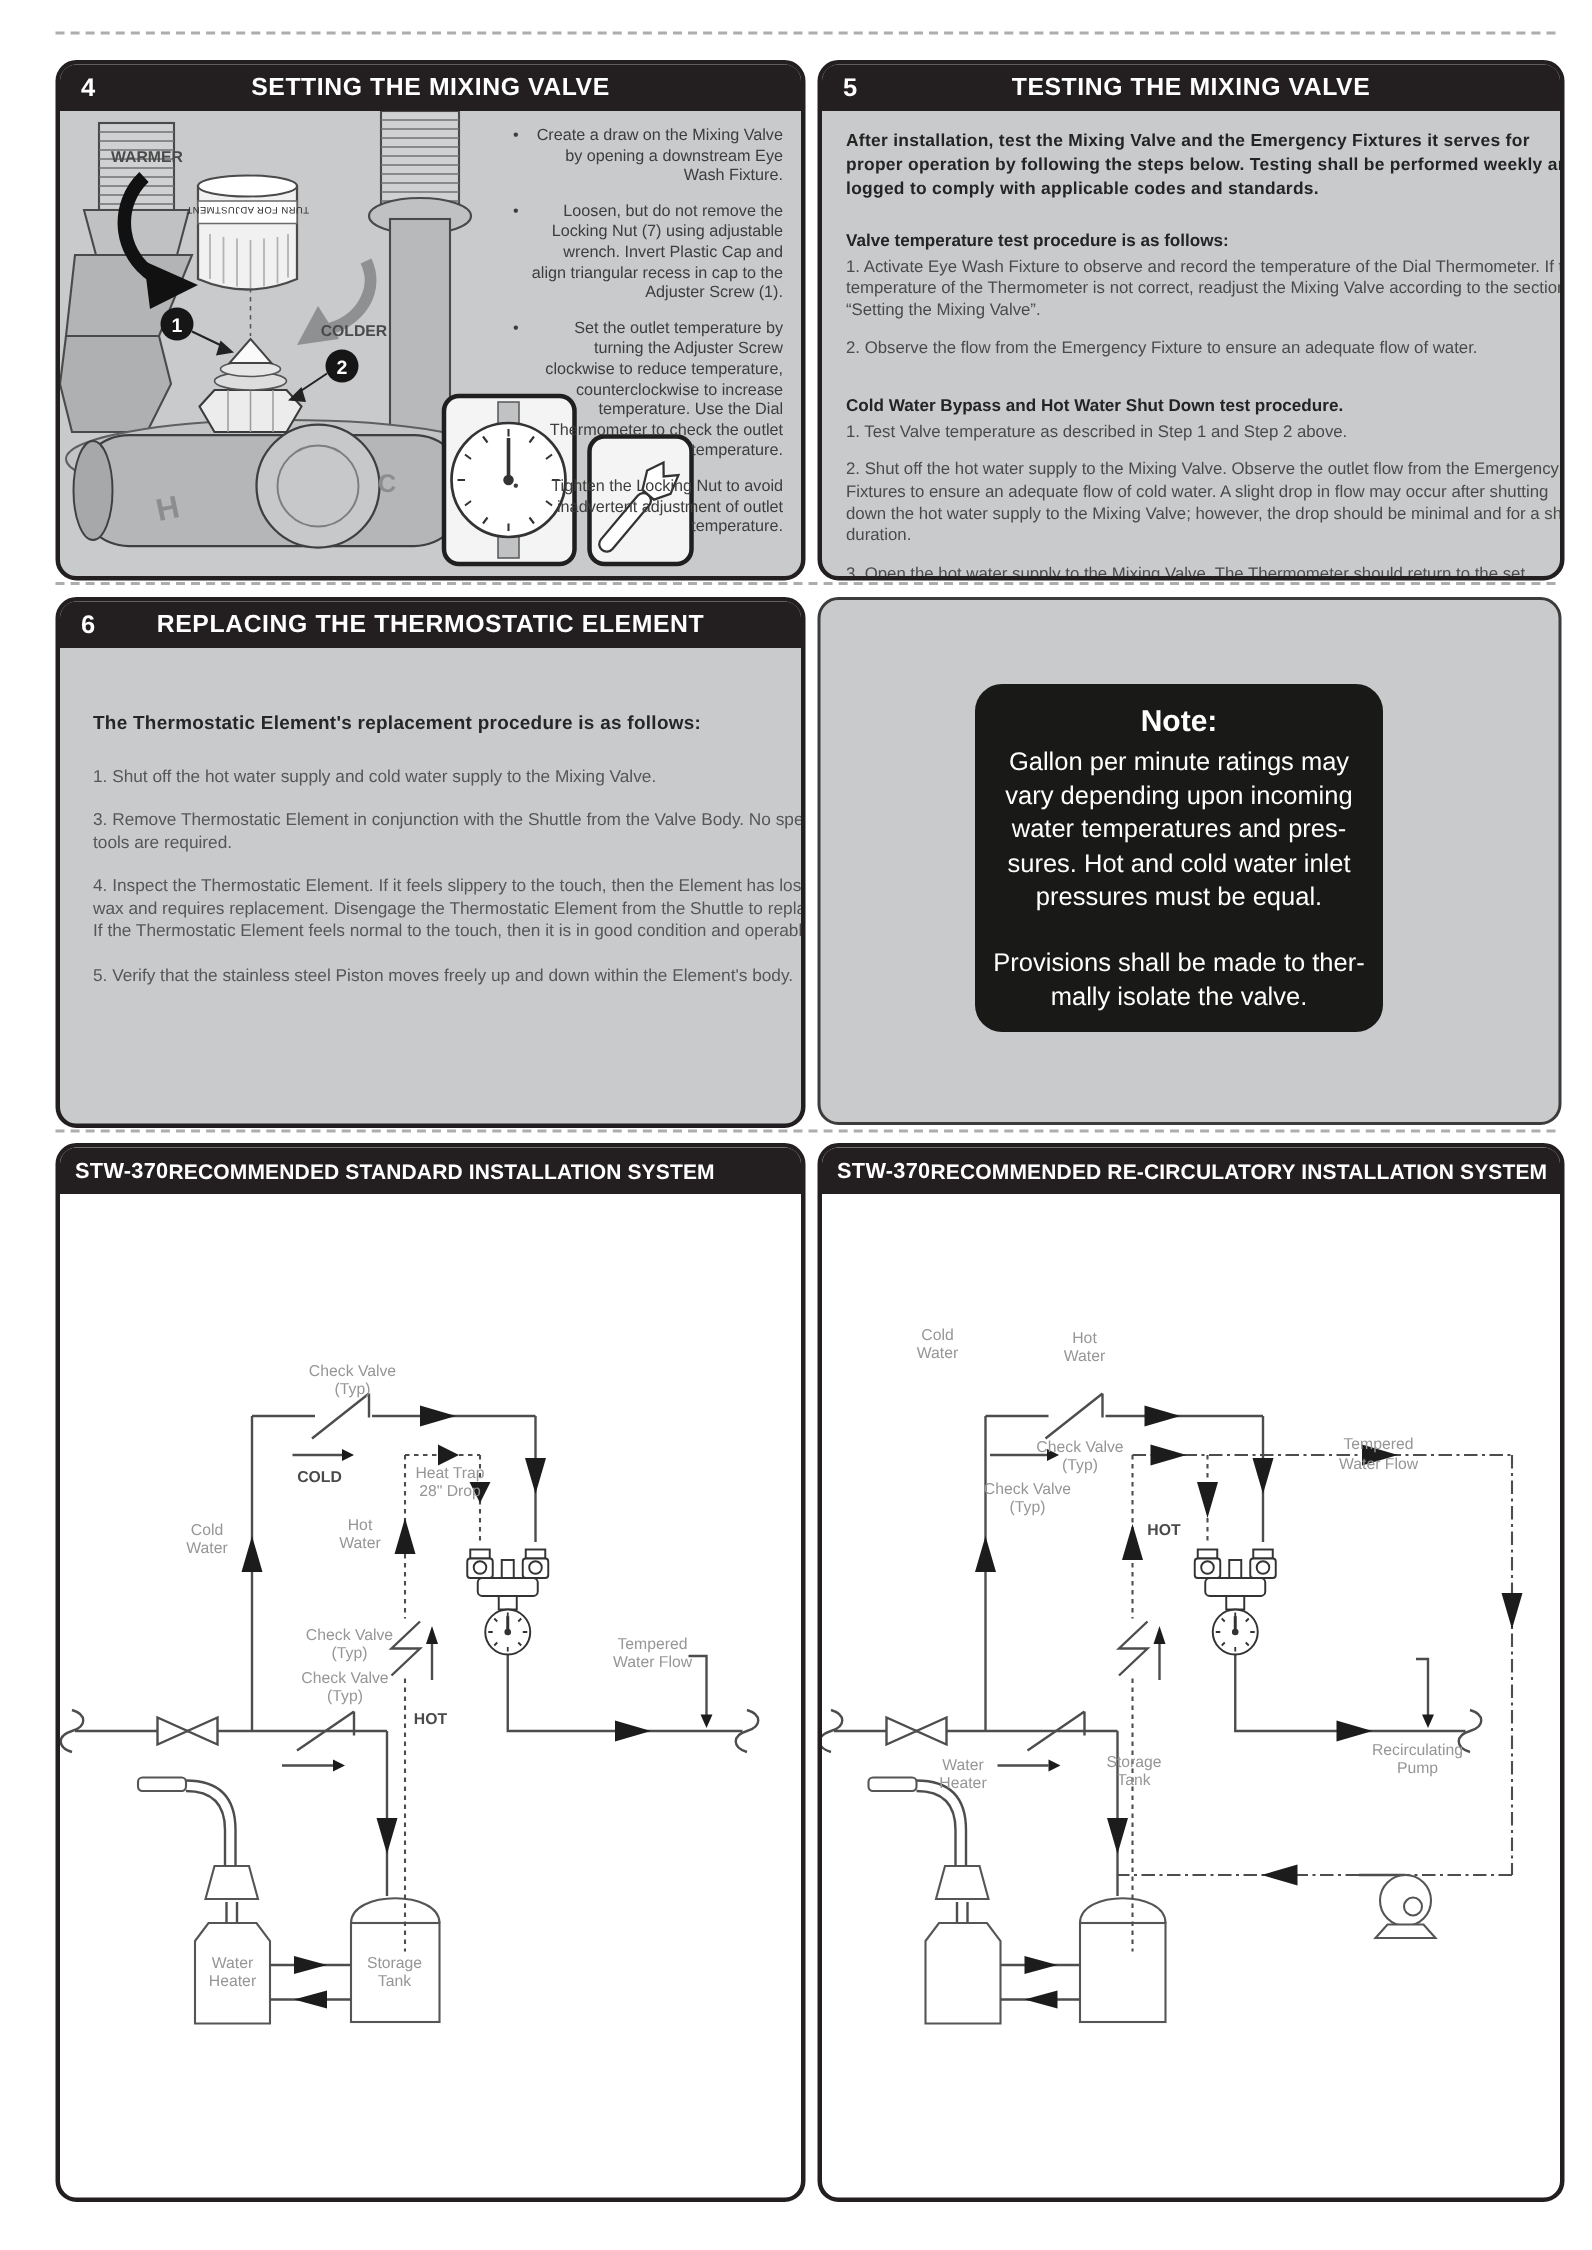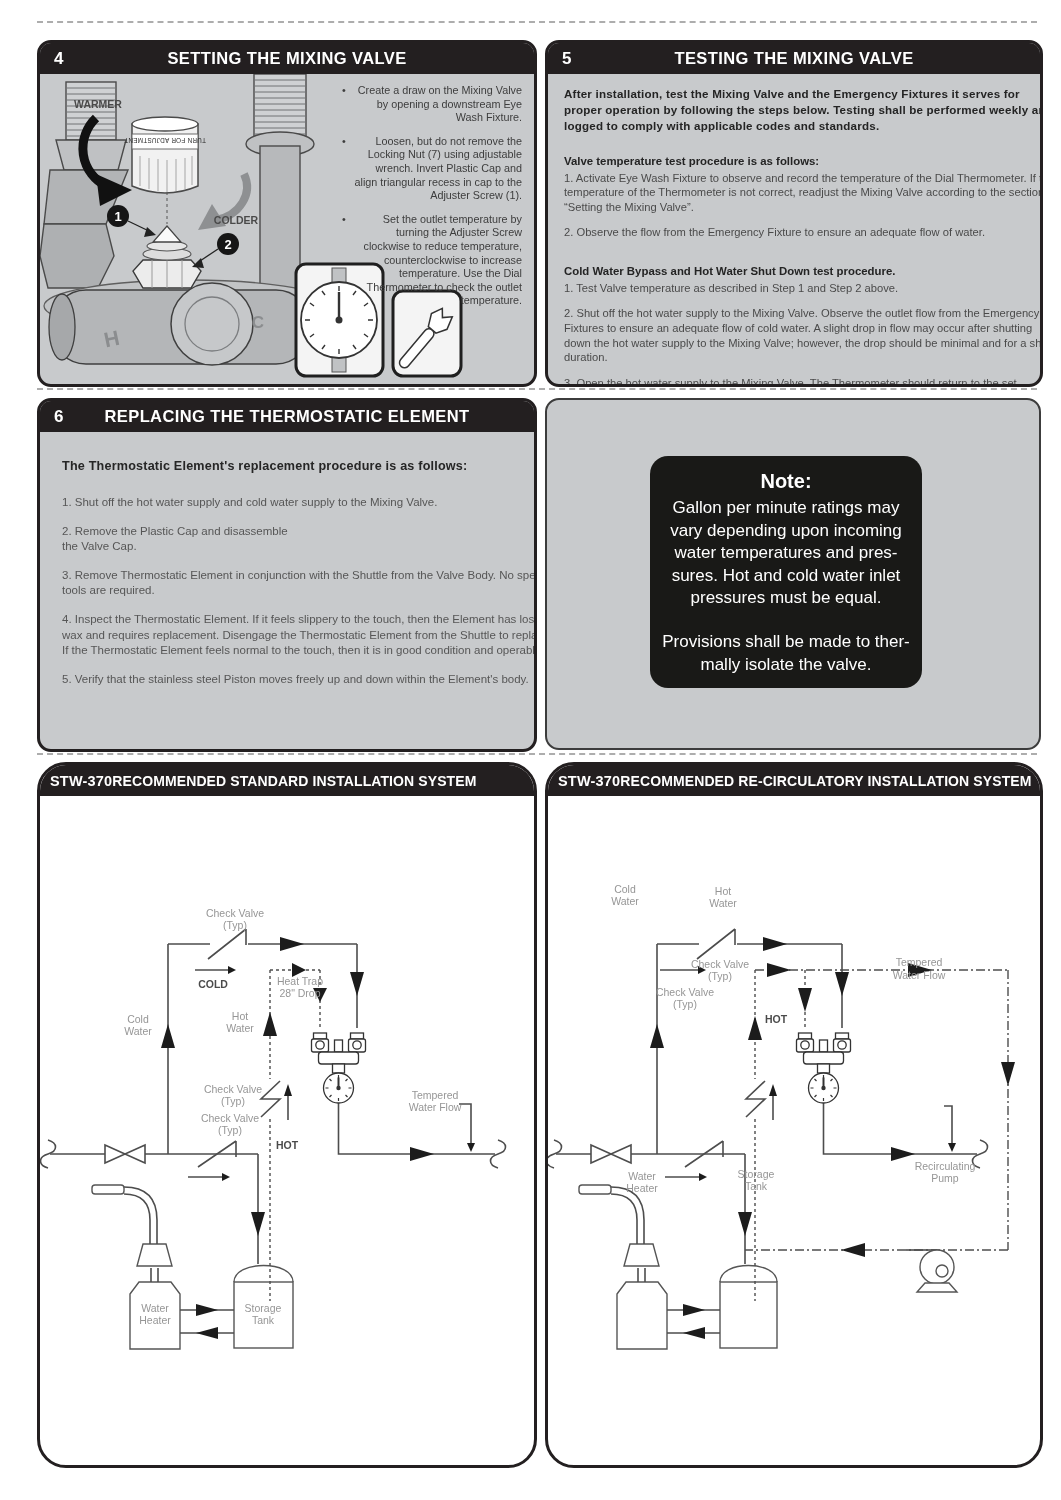--- a/index.html
+++ b/index.html
@@ -1,40 +1,40 @@
 <!DOCTYPE html>
 <html><head>
 <meta charset="utf-8">
 <style>
   html,body{margin:0;padding:0;background:#fff;}
   .page{position:relative;width:1061px;height:1500px;background:#fff;overflow:hidden;
         font-family:"Liberation Sans",sans-serif;color:#3c3c3c;}
   .hrule{position:absolute;left:37px;width:1000px;border-top:2px dashed #adadad;}
   .panel{position:absolute;border:3px solid #231f20;border-radius:14px;overflow:hidden;background:#c8cacc;}
-  .panel.white{background:#ffffff;border-radius:29px;}
+  .panel.white{background:#ffffff;}
   .phead{position:relative;height:31px;background:#231f20;color:#fff;display:flex;align-items:center;}
   .pnum{position:absolute;left:14px;font-size:17px;font-weight:bold;}
   .ptitle{width:100%;text-align:center;font-size:16.5px;font-weight:bold;letter-spacing:.4px;}
   .phead-diag{justify-content:flex-start;padding:0 10px;}
   .pmodel{font-size:14.5px;font-weight:bold;letter-spacing:.2px;white-space:nowrap;}
   .ptitle-diag{font-size:14px;font-weight:bold;letter-spacing:.1px;margin-left:0;white-space:nowrap;}
   .pbody{position:relative;width:100%;}
   
   .bullets{position:absolute;left:302px;top:10px;width:180px;font-size:10.8px;line-height:1.26;color:#3d3d3d;}
   .bullet{position:relative;padding-left:11px;margin-bottom:10px;text-align:right;}
   .bullet::before{content:"\2022";position:absolute;left:0;top:0;}
   
   .textbody{padding:12px 16px 0 16px;font-size:11.2px;line-height:1.3;color:#4a4a4a;}
   .b-intro{font-weight:bold;color:#242424;letter-spacing:.2px;margin:0 0 20px 0;font-size:11.6px;line-height:1.38;}
   .b-h{font-weight:bold;color:#242424;margin:0 0 2px 0;font-size:11.4px;}
   .b-h.spaced{margin-top:24px;}
   .step{margin:0 0 11px 0;white-space:pre-line;}
   
   .textbody6{padding:26px 22px 0 22px;font-size:11.5px;line-height:1.32;color:#565656;}
-  .h6{font-weight:bold;color:#262626;font-size:12.6px;margin:0 0 20px 0;letter-spacing:.2px;}
+  .h6{font-weight:bold;color:#262626;font-size:12.6px;margin:16px 0 20px 0;letter-spacing:.2px;}
   .step6{margin:0 0 14px 0;white-space:pre-line;}
   
   .panel-note{position:absolute;background:#c8cacc;border:2px solid #3c3c3c;border-radius:14px;}
   .notebox{position:absolute;left:103px;top:56px;width:272px;height:232px;background:#191917;border-radius:18px;
            color:#fff;text-align:center;padding:14px 8px;box-sizing:border-box;}
   .notetitle{font-weight:bold;font-size:20px;margin-bottom:4px;}
   .notepara{font-size:17px;line-height:1.33;white-space:pre-line;}
   .notepara.second{margin-top:21px;}
   
   svg text{font-family:"Liberation Sans",sans-serif;}
@@ -147,20 +147,21 @@
           <g transform="translate(387,262) rotate(40)">
             <rect x="-5" y="-8" width="10" height="48" rx="5" fill="#fff" stroke="#333" stroke-width="1.5"></rect>
             <path d="M-5,-8 L-11,-20 L-6,-31 L0,-24 L7,-31 L11,-18 L5,-8 Z" fill="#fff" stroke="#333" stroke-width="1.5"></path>
           </g>
         </g>
       </svg>
       <div class="bullets">
         <div class="bullet">Create a draw on the Mixing Valve by opening a downstream Eye Wash Fixture.</div>
         <div class="bullet">Loosen, but do not remove the Locking Nut (7) using adjustable wrench. Invert Plastic Cap and align triangular recess in cap to the Adjuster Screw (1).</div>
         <div class="bullet">Set the outlet temperature by turning the Adjuster Screw clockwise to reduce temperature, counterclockwise to increase temperature. Use the Dial Thermometer to check the outlet temperature.</div>
+        <div class="bullet">Tighten the Locking Nut to avoid inadvertent adjustment of outlet temperature.</div>
       </div>
     </div>
   </div>
 
   <div class="panel" style="left:545px;top:40px;width:492px;height:341px;">
     <div class="phead">
       <span class="pnum">5</span>
       <span class="ptitle">TESTING THE MIXING VALVE</span>
     </div>
     <div class="pbody textbody">
@@ -177,22 +178,20 @@
   </div>
 
   <div class="panel" style="left:37px;top:398px;width:494px;height:348px;">
     <div class="phead">
       <span class="pnum">6</span>
       <span class="ptitle">REPLACING THE THERMOSTATIC ELEMENT</span>
     </div>
     <div class="pbody textbody6">
       <p class="h6">The Thermostatic Element's replacement procedure is as follows:</p>
       <p class="step6">1. Shut off the hot water supply and cold water supply to the Mixing Valve.</p>
-      <p class="step6">2. Remove the Plastic Cap and disassemble
-the Valve Cap.</p>
       <p class="step6">3. Remove Thermostatic Element in conjunction with the Shuttle from the Valve Body. No special tools are required.</p>
       <p class="step6">4. Inspect the Thermostatic Element. If it feels slippery to the touch, then the Element has lost its wax and requires replacement. Disengage the Thermostatic Element from the Shuttle to replace.
 If the Thermostatic Element feels normal to the touch, then it is in good condition and operable.</p>
       <p class="step6">5. Verify that the stainless steel Piston moves freely up and down within the Element's body.</p>
     </div>
   </div>
 
   <div class="panel-note" style="left:545px;top:398px;width:492px;height:348px;">
     <div class="notebox">
       <div class="notetitle">Note:</div>

